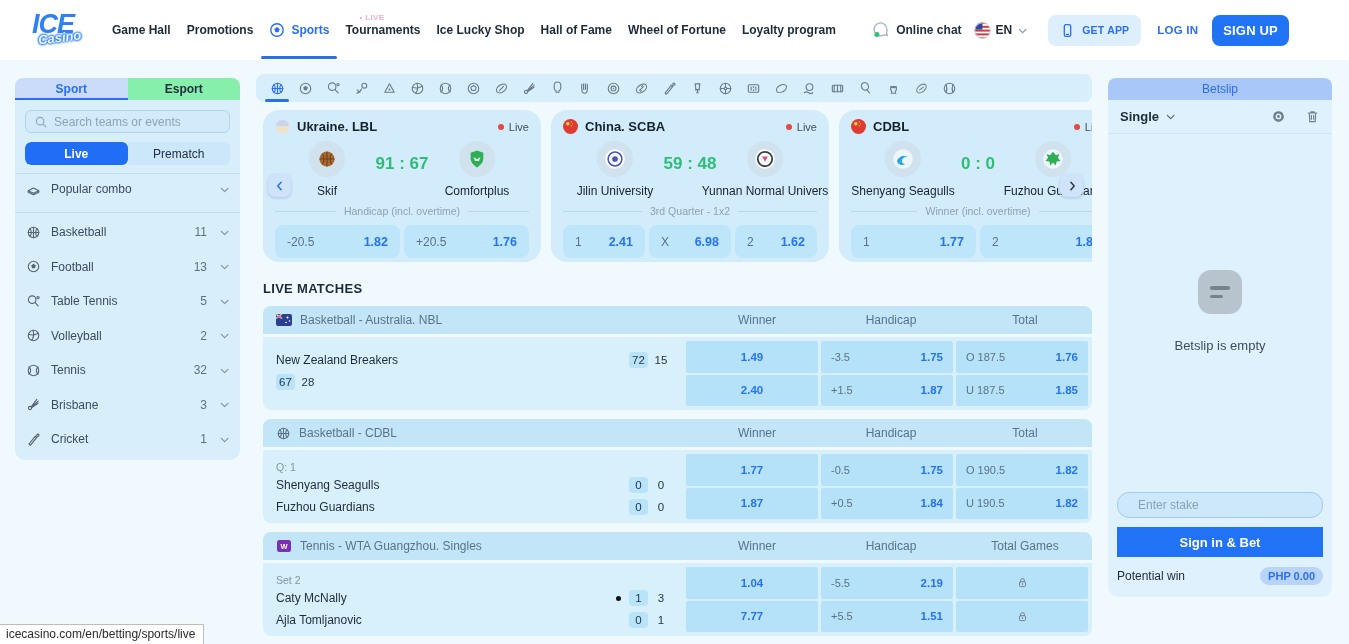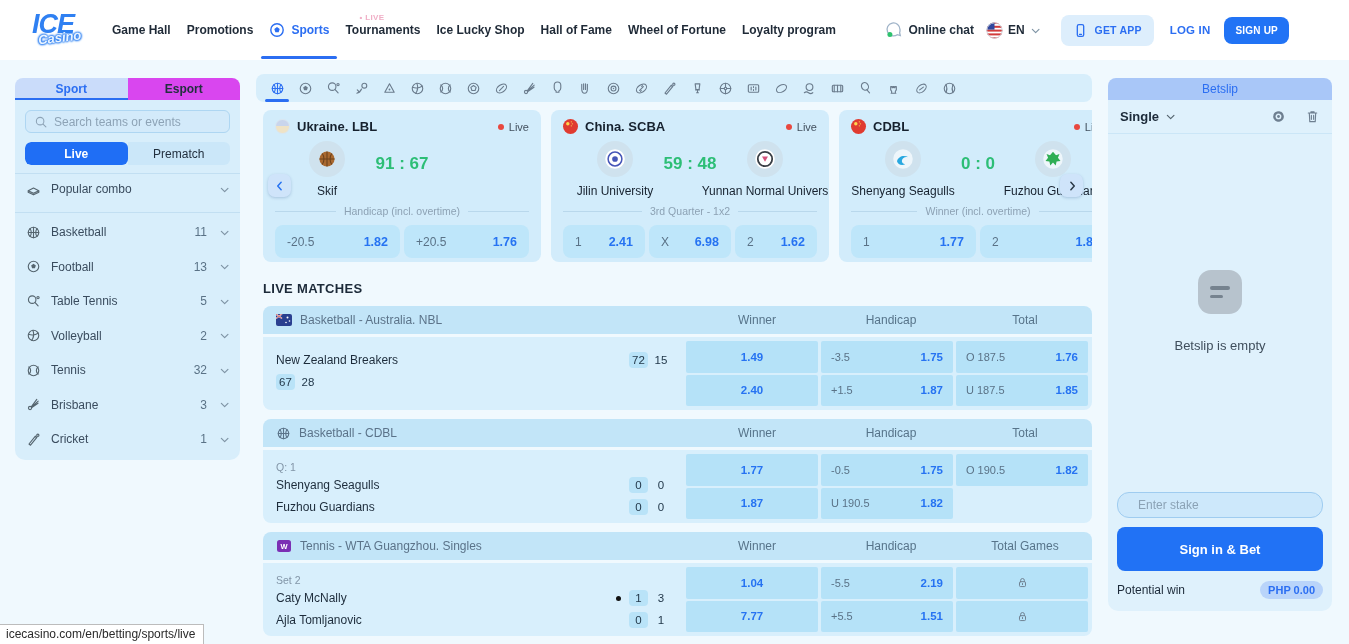--- a/index.html
+++ b/index.html
@@ -14,29 +14,29 @@
 .nav { display:flex; align-items:center; gap:16px; margin-left:22px; height:100%; }
 .nav-item { font-size:12px; font-weight:600; color:#1f2a37; position:relative; display:flex; align-items:center; gap:6px; cursor:pointer; white-space:nowrap; height:100%; flex:none; }
 .nav-item.active { color:#2b6ef2; }
 .nav-item.active .underline { position:absolute; left:-8px; right:-8px; bottom:1px; height:3px; background:#2b6ef2; border-radius:2px; }
 .nav-badge { position:absolute; top:13px; left:14px; font-size:8px; color:#f0aec6; letter-spacing:.4px; font-weight:bold; }
 .hdr-right { margin-left:auto; display:flex; align-items:center; margin-right:60px; }
 .chat { display:flex; align-items:center; gap:6px; font-size:12px; font-weight:600; color:#222f3d; cursor:pointer; white-space:nowrap; flex:none; }
 .lang { display:flex; align-items:center; gap:5px; margin-left:12px; font-size:12px; font-weight:bold; color:#1f2a37; cursor:pointer; white-space:nowrap; flex:none; }
 .getapp { margin-left:20px; display:flex; align-items:center; gap:7px; background:#ddeefc; color:#2b6ef2; border-radius:8px; padding:8px 12px; font-size:10.5px; font-weight:bold; cursor:pointer; letter-spacing:.2px; white-space:nowrap; flex:none; }
 .login { margin-left:16px; color:#2b6ef2; font-size:11.5px; font-weight:bold; cursor:pointer; letter-spacing:.2px; white-space:nowrap; flex:none; }
-.signup { margin-left:14px; background:#2173f5; color:#fff; border-radius:8px; padding:8px 11px; font-size:10px; font-weight:bold; cursor:pointer; letter-spacing:.2px; white-space:nowrap; flex:none; }
+.signup { margin-left:14px; background:#2173f5; color:#fff; border-radius:8px; padding:8px 11px; font-size:13px; font-weight:bold; cursor:pointer; letter-spacing:.2px; white-space:nowrap; flex:none; }
 .ic { display:inline-flex; align-items:center; }
 
 
 .sidebar { position:absolute; left:15px; top:78px; width:225px; }
 .sb-tabs { display:flex; height:22px; border-radius:8px 8px 0 0; overflow:hidden; }
 .sb-tab { flex:1; display:flex; align-items:center; justify-content:center; font-size:12px; font-weight:bold; cursor:pointer; }
 .sb-tab.active { background:#cadcfa; color:#2b6ef2; box-shadow:inset 0 -2px 0 #2b6ef2; }
-.sb-tab:not(.active) { background:#d946ef; color:#22303f; }
+.sb-tab:not(.active) { background:#86efac; color:#22303f; }
 .sb-panel { background:#d8eefb; border-radius:0 0 10px 10px; padding:10px 10px 3px; }
 .sb-search { height:23px; background:#d3eafa; border:1px solid #aed6f2; border-radius:6px; display:flex; align-items:center; padding:0 8px; gap:6px; color:#8da3b6; }
 .sb-search input { border:none; outline:none; background:transparent; font-size:12px; color:#3c4a59; width:100%; font-family:inherit; }
 .sb-search input::placeholder { color:#8da3b6; }
 .sb-toggle { display:flex; height:23px; margin-top:9px; border-radius:6px; overflow:hidden; }
 .sb-toggle .seg { flex:1; display:flex; align-items:center; justify-content:center; font-size:12px; cursor:pointer; }
 .seg.active { background:#1f6ef5; color:#fff; font-weight:bold; border-radius:6px; }
 .seg:not(.active) { background:#cbe7f9; color:#22303f; }
 .sb-div { height:1px; background:#c2dff2; margin:8px -10px 0; }
 .sb-row { display:flex; align-items:center; height:30px; cursor:pointer; }
@@ -47,21 +47,21 @@
 #sportsList { padding-top:2px; }
 #sportsList .sb-row { height:34.5px; }
 
 
 .main-col { position:absolute; left:256px; top:74px; width:836px; }
 .strip { height:28px; background:#d7eefb; border-radius:8px; display:flex; align-items:center; padding:0 8px 0 7px; position:relative; }
 .strip-ic { width:28px; height:28px; display:flex; align-items:center; justify-content:center; color:#6b7c8d; cursor:pointer; position:relative; flex:none; }
 .strip-ic.active { color:#2b6ef2; }
 .strip-ic.active::after { content:""; position:absolute; bottom:0; left:2px; right:2px; height:3px; background:#2b6ef2; border-radius:2px; }
 .carousel { position:relative; margin-top:8px; margin-left:7px; height:152px; display:flex; gap:10px; overflow:hidden; width:829px; }
-.mcard { width:278px; min-width:278px; background:#d2ecfb; border-radius:8px; padding:9px 12px; position:relative; overflow:hidden; }
+.mcard { width:278px; min-width:278px; background:#d2ecfb; border-radius:16px; padding:9px 12px; position:relative; overflow:hidden; }
 .mc-head { display:flex; align-items:center; gap:7px; }
 .mc-flag { width:15px; height:15px; border-radius:50%; flex:none; }
 .mc-league { font-size:13px; font-weight:bold; color:#16212e; white-space:nowrap; }
 .mc-live { display:flex; align-items:center; gap:5px; font-size:11px; color:#42505e; margin-left:auto; }
 .mc-live .dot { width:6px; height:6px; border-radius:50%; background:#e8483f; }
 .mc-teams { position:relative; margin-top:7px; height:62px; display:flex; justify-content:space-between; }
 .mc-team { width:104px; display:flex; flex-direction:column; align-items:center; gap:7px; flex:none; }
 .mc-logo { width:36px; height:36px; border-radius:50%; background:#cfe2ee; display:flex; align-items:center; justify-content:center; }
 .mc-tname { font-size:12px; color:#17222f; white-space:nowrap; }
 .mc-score { position:absolute; left:0; right:0; top:13px; text-align:center; font-size:17px; font-weight:bold; color:#2dbe76; }
@@ -106,21 +106,21 @@
 .bs-gear { margin-right:19px; }
 .bs-body { height:356px; background:#dff1fc; display:flex; flex-direction:column; align-items:center; }
 .bs-empty-ic { margin-top:136px; width:44px; height:44px; background:#b7c3cd; border-radius:13px; display:flex; flex-direction:column; align-items:center; justify-content:center; gap:5px; }
 .bs-empty-ic .b1 { width:20px; height:3.5px; background:#76838f; border-radius:2px; }
 .bs-empty-ic .b2 { width:13px; height:3.5px; background:#76838f; border-radius:2px; margin-right:7px; }
 .bs-empty-tx { margin-top:24px; font-size:13px; color:#3f4e5c; }
 .bs-bottom { background:#dff1fc; border-radius:0 0 10px 10px; padding:2px 9px 12px; }
 .bs-stake { height:26px; background:#cde8fb; border:1px solid #9fccf0; border-radius:12px; display:flex; padding:0 20px; }
 .bs-stake input { border:none; outline:none; background:transparent; font-size:12px; width:100%; color:#3c4a59; font-family:inherit; }
 .bs-stake input::placeholder { color:#8ba2b5; }
-.bs-cta { margin-top:9px; height:44px; background:#2172f5; border-radius:8px; color:#fff; font-size:13px; font-weight:bold; display:flex; align-items:center; justify-content:center; cursor:pointer; }
+.bs-cta { margin-top:9px; height:30px; background:#2172f5; border-radius:0; color:#fff; font-size:13px; font-weight:bold; display:flex; align-items:center; justify-content:center; cursor:pointer; }
 .bs-pw { margin-top:10px; display:flex; align-items:center; justify-content:space-between; }
 .bs-pw .pwl { font-size:12px; color:#1c2a39; }
 .bs-pw .pwv { background:#b9d4fa; border-radius:10px; padding:3px 8px; font-size:11px; font-weight:bold; color:#2b6ef2; }
 
 
 .status-url { position:absolute; left:0; bottom:0; background:#fff; border:1px solid #bcbcbc; border-left:none; border-bottom:none; padding:2px 8px 3px 6px; font-size:12px; color:#2a2a2a; z-index:20; }
 </style>
 </head>
 <body>
 
@@ -527,20 +527,29 @@
           <div class="mc-team">
             <span class="mc-logo">
               <svg width="22" height="22" viewBox="0 0 16 16">
                 <circle cx="8" cy="8" r="5.5" fill="#a9682f"></circle>
                 <path d="M8 2.5v11M2.5 8h11M4.5 4c1.7 2 1.7 6 0 8M11.5 4c-1.7 2-1.7 6 0 8" stroke="#6d421c" stroke-width="0.8" fill="none"></path>
               </svg>
             </span>
             <span class="mc-tname">Skif</span>
           </div>
           <div class="mc-score">91 : 67</div>
+          <div class="mc-team">
+            <span class="mc-logo">
+              <svg width="22" height="22" viewBox="0 0 16 16">
+                <path d="M8 1.8l4.6 1.6v4.1c0 3-1.9 5-4.6 6.6-2.7-1.6-4.6-3.6-4.6-6.6V3.4z" fill="#2fae55"></path>
+                <path d="M5.5 6.5l1 3h3l1-3-2.5 1.6z" fill="#fff" opacity="0.9"></path>
+              </svg>
+            </span>
+            <span class="mc-tname">Comfortplus</span>
+          </div>
         </div>
         <div class="mc-market">
           <span class="ln"></span>
           <span>Handicap (incl. overtime)</span>
           <span class="ln"></span>
         </div>
         <div class="mc-odds">
           <div class="mc-cell">
             <span class="lbl">-20.5</span>
             <span class="val">1.82</span>
@@ -771,20 +780,24 @@
               <span class="val">1.75</span>
             </div>
             <div class="og-cell split">
               <span class="lbl">O 190.5</span>
               <span class="val">1.82</span>
             </div>
             <div class="og-cell og-center">
               <span class="val">1.87</span>
             </div>
             <div class="og-cell split">
+              <span class="lbl">+0.5</span>
+              <span class="val">1.84</span>
+            </div>
+            <div class="og-cell split">
               <span class="lbl">U 190.5</span>
               <span class="val">1.82</span>
             </div>
           </div>
         </div>
       </div>
       <div class="section">
         <div class="sec-head">
           <div class="sh-left">
             <span class="ic">

